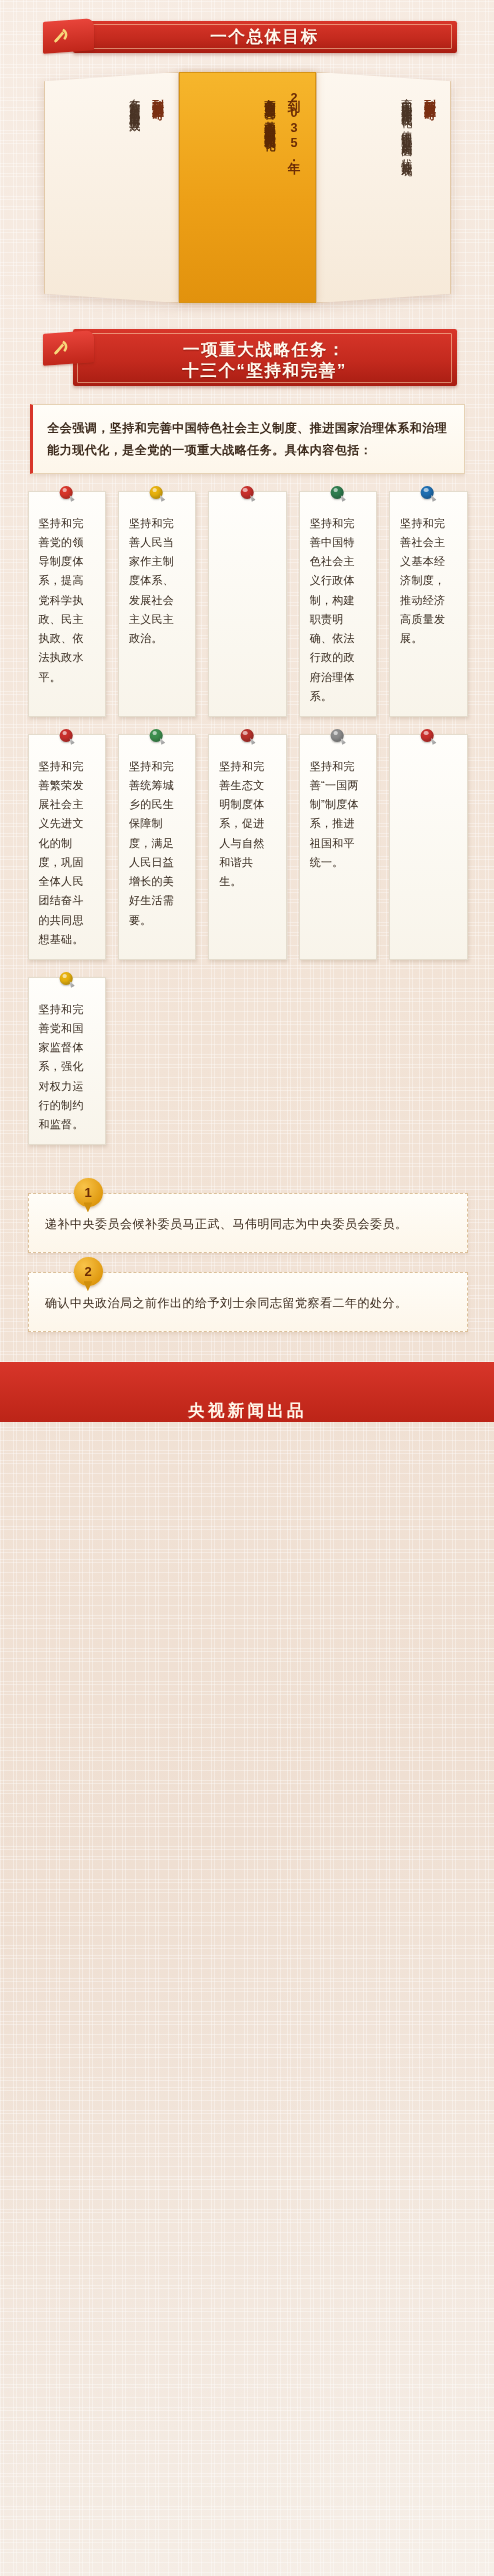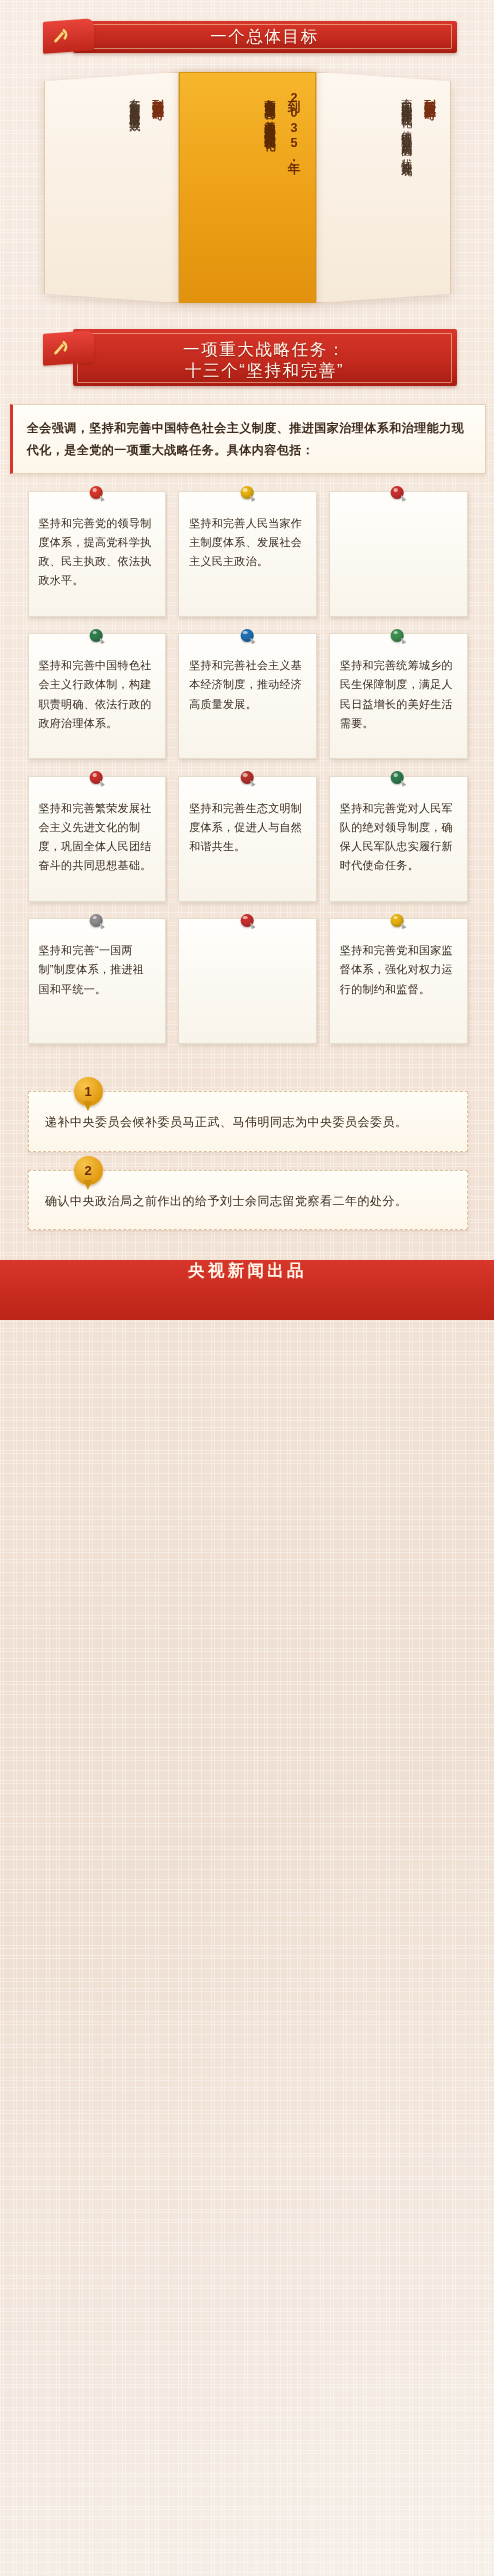--- a/index.html
+++ b/index.html
@@ -52,21 +52,21 @@
     bottom: 3.8px;
     border: 0.5px solid rgba(255,220,180,0.55);
     border-radius: 1.1px;
     pointer-events: none;
   }
   .banner .banner-text {
     position: relative;
     z-index: 3;
     color: #fff9ee;
     font-size: 16.5px;
-    font-weight: normal;
+    font-weight: bold;
     letter-spacing: 1.6px;
     text-align: center;
     line-height: 1.3;
     padding-left: 34px;
     text-shadow: 0 0.5px 1.1px rgba(90,10,0,0.45);
   }
   .banner.two-line { height: 70px; }
   .banner.two-line .ribbon { top: 4.4px; height: 57px; }
 
   
@@ -147,21 +147,21 @@
     border: 0.5px solid #d79314;
     z-index: 2;
     box-shadow: 0 0 7.7px rgba(150,80,0,0.25);
   }
   .panel-center .p-title { color: #6c2d06; font-size: 12.6px; }
   .panel-center .p-body { color: #5c2a05; font-weight: bold; }
 
   
   .intro-block {
     margin: 8.8px auto 0;
-    width: 476px;
+    width: 435px;
     background: linear-gradient(180deg, #fffdf8 0%, #fdf6ea 100%);
     border: 0.5px solid #e6d2b4;
     border-left: 3.3px solid #d8362a;
     box-shadow: 0 1.6px 3.3px rgba(140,90,50,0.12);
     padding: 12px 14.3px;
     box-sizing: border-box;
     font-family: Liberation Serif, serif;
   }
   .intro-block p {
     margin: 0;
@@ -170,21 +170,21 @@
     color: #3d2b1d;
     letter-spacing: 0.5px;
     font-weight: bold;
   }
 
   
   .notes-grid {
     margin: 16.5px auto 0;
     width: 440px;
     display: grid;
-    grid-template-columns: repeat(3, 1fr);
+    grid-template-columns: repeat(5, 1fr);
     gap: 16.5px 12px;
   }
   .note {
     position: relative;
     min-height: 126px;
     background: linear-gradient(180deg, #fffefb 0%, #f8f4ea 100%);
     border: 0.5px solid #e4dccd;
     box-shadow: 1.1px 1.6px 3.3px rgba(120,90,60,0.18);
     padding: 22px 10px 10px;
     box-sizing: border-box;
@@ -278,21 +278,21 @@
   }
   .person-card.dashed { border-style: dashed; border-color: #dcc09a; }
 
   
   .footer {
     margin: 30px auto 0;
     width: 495px;
     height: 60px;
     background: linear-gradient(180deg, #d8362a 0%, #bc2417 100%);
     display: flex;
-    align-items: flex-start;
+    align-items: flex-end;
     justify-content: center;
   }
   .footer .f-text {
     color: #fff6e9;
     font-size: 16.5px;
     font-weight: bold;
     letter-spacing: 3.3px;
   }
   .spacer-40 { height: 22px; }
   .spacer-60 { height: 33px; }
@@ -397,50 +397,43 @@
     <div class="note">
       <span class="pin">
           <span class="head" style="background:#1f6fb2"></span>
           <span class="needle"></span>
         </span>
       <div class="note-text">坚持和完善社会主义基本经济制度，推动经济高质量发展。</div>
     </div>
 
     <div class="note">
       <span class="pin">
+          <span class="head" style="background:#c9302c"></span>
+          <span class="needle"></span>
+        </span>
+      <div class="note-text">坚持和完善繁荣发展社会主义先进文化的制度，巩固全体人民团结奋斗的共同思想基础。</div>
+    </div>
+
+    <div class="note">
+      <span class="pin">
           <span class="head" style="background:#3d8f4e"></span>
           <span class="needle"></span>
         </span>
       <div class="note-text">坚持和完善统筹城乡的民生保障制度，满足人民日益增长的美好生活需要。</div>
     </div>
 
-    <div class="note">
-      <span class="pin">
-          <span class="head" style="background:#c9302c"></span>
-          <span class="needle"></span>
-        </span>
-      <div class="note-text">坚持和完善繁荣发展社会主义先进文化的制度，巩固全体人民团结奋斗的共同思想基础。</div>
-    </div>
-
 
     <div class="note">
       <span class="pin">
           <span class="head" style="background:#b8322c"></span>
           <span class="needle"></span>
         </span>
       <div class="note-text">坚持和完善生态文明制度体系，促进人与自然和谐共生。</div>
     </div>
 
-    <div class="note">
-      <span class="pin">
-          <span class="head" style="background:#2f7d4f"></span>
-          <span class="needle"></span>
-        </span>
-      <div class="note-text">坚持和完善党对人民军队的绝对领导制度，确保人民军队忠实履行新时代使命任务。</div>
-    </div>
 
     <div class="note">
       <span class="pin">
           <span class="head" style="background:#8d8d8d"></span>
           <span class="needle"></span>
         </span>
       <div class="note-text">坚持和完善“一国两制”制度体系，推进祖国和平统一。</div>
     </div>
 
     <div class="note">

